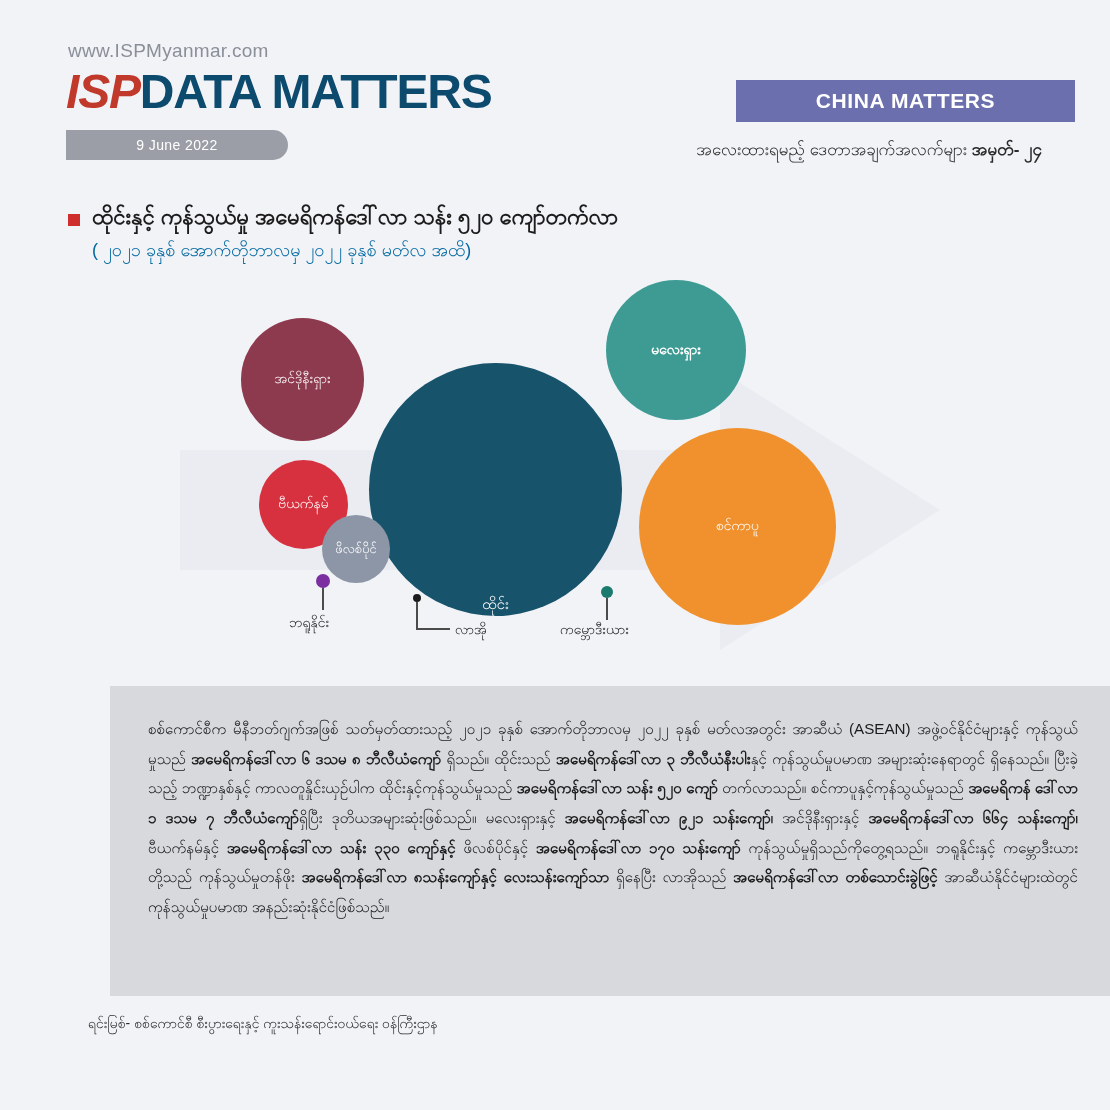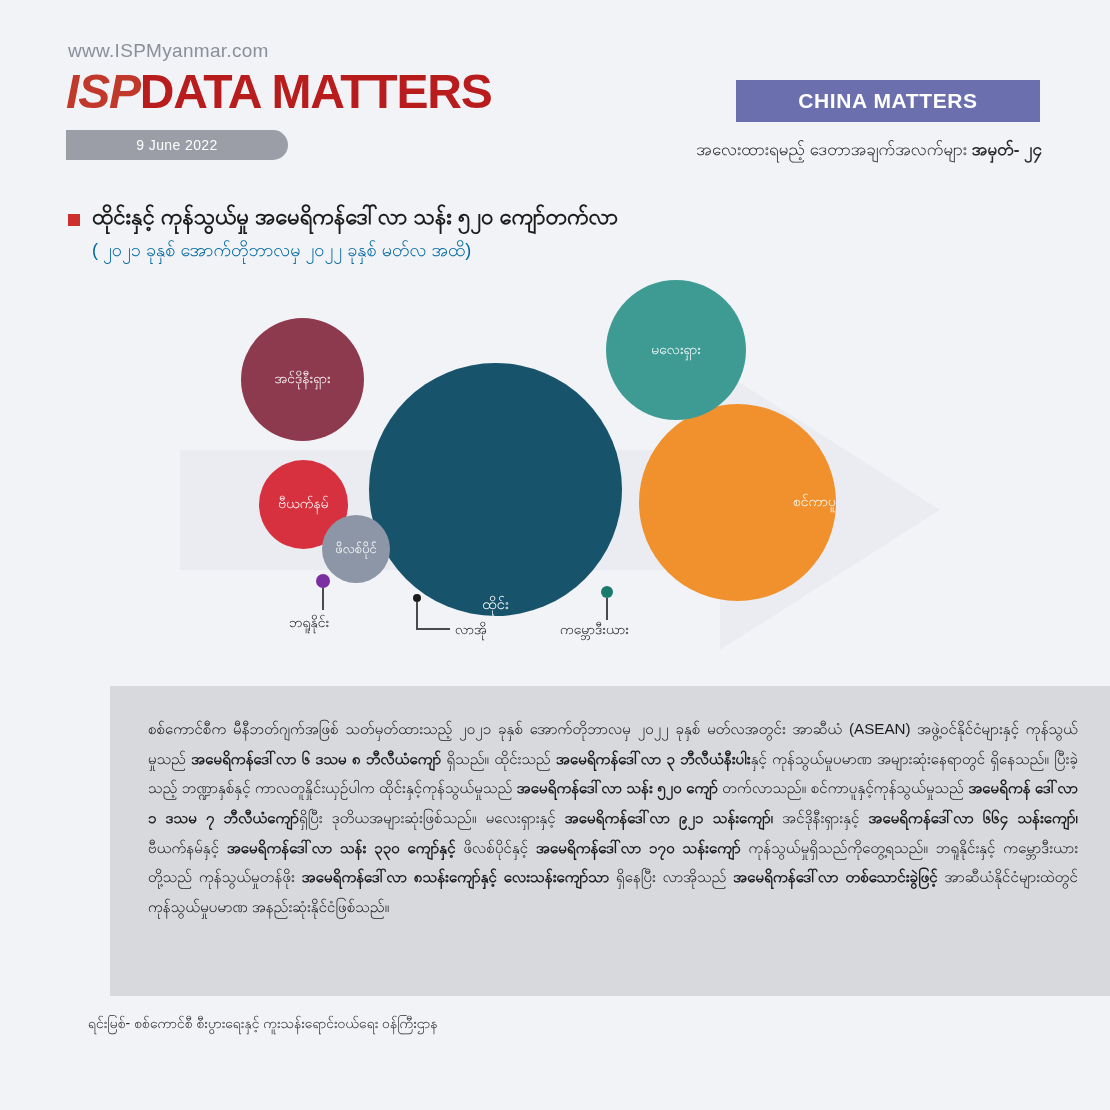--- a/index.html
+++ b/index.html
@@ -44,41 +44,41 @@
   .logo {
     position: absolute;
     left: 66px;
     top: 68px;
     font-size: 48px;
     font-weight: bold;
     letter-spacing: -1.2px;
     line-height: 1;
   }
   .logo .isp { color: #c0392b; font-style: italic; }
-  .logo .dm { color: #b91c1c; }
+  .logo .dm { color: #0c4a6e; }
   .datepill {
     position: absolute;
     left: 66px;
     top: 130px;
     width: 222px;
     height: 30px;
     background: #9b9ea6;
     border-radius: 0 16px 16px 0;
     color: #ffffff;
     font-size: 14px;
     display: flex;
     align-items: center;
     justify-content: center;
     letter-spacing: 0.4px;
   }
   .chinabar {
     position: absolute;
     left: 736px;
     top: 80px;
-    width: 304px;
+    width: 339px;
     height: 42px;
     background: #6b6fad;
     color: #ffffff;
     font-size: 21px;
     font-weight: bold;
     letter-spacing: 0.6px;
     display: flex;
     align-items: center;
     justify-content: center;
   }
@@ -206,25 +206,25 @@
   <div class="bullet"></div>
   <div class="title">ထိုင်းနှင့် ကုန်သွယ်မှု အမေရိကန်ဒေါ်လာ သန်း ၅၂၀ ကျော်တက်လာ</div>
   <div class="subtitle">( ၂၀၂၁ ခုနှစ် အောက်တိုဘာလမှ ၂၀၂၂ ခုနှစ် မတ်လ အထိ)</div>
 
   <div class="bubbles">
 
     <div class="bubble" style="left:369px; top:93px; width:253px; height:253px; background:#17536b; font-size:15px;align-items:flex-end;">
       <span>ထိုင်း</span>
     </div>
 
-    <div class="bubble" style="left:639px; top:134px; width:197px; height:197px; background:#f0912d;justify-content:flex-end;">
+    <div class="bubble" style="left:639px; top:158px; width:197px; height:197px; background:#f0912d;">
       <span>စင်ကာပူ</span>
     </div>
 
-    <div class="bubble" style="left:606px; top:10px; width:140px; height:140px; background:#3d9b94;">
+    <div class="bubble" style="left:606px; top:10px; width:140px; height:140px; background:#3d9b94;font-weight:bold;">
       <span>မလေးရှား</span>
     </div>
 
     <div class="bubble" style="left:241px; top:48px; width:123px; height:123px; background:#8e3a4e;">
       <span>အင်ဒိုနီးရှား</span>
     </div>
 
     <div class="bubble" style="left:259px; top:190px; width:89px; height:89px; background:#d7313f;font-family:Liberation Serif, serif;">
       <span>ဗီယက်နမ်</span>
     </div>

